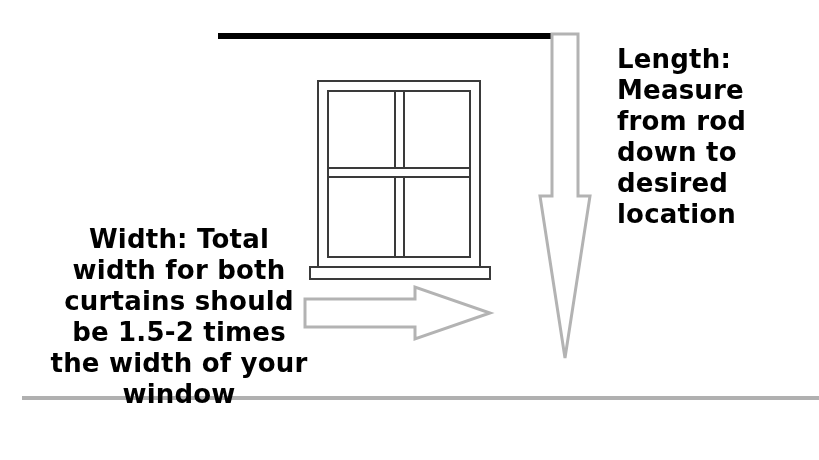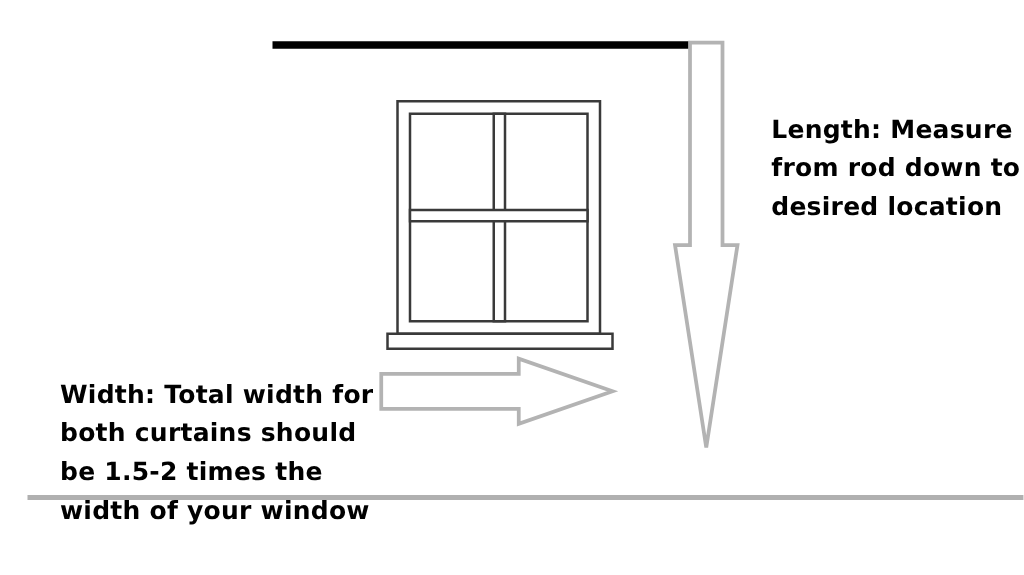--- a/index.html
+++ b/index.html
@@ -14,36 +14,36 @@
     position: relative;
     width: 819px;
     height: 460px;
     background: #ffffff;
     overflow: hidden;
   }
   .annotation {
     position: absolute;
     font-family: "DejaVu Sans", sans-serif;
     font-weight: bold;
-    font-size: 20px;
+    font-size: 26px;
     line-height: 31px;
     color: #000000;
     letter-spacing: 0.2px;
     white-space: pre-line;
-    margin-top: 44px;
   }
   #length-note {
     left: 617px;
     top: 44px;
     width: 200px;
   }
   #width-note {
     left: 48px;
-    top: 256px;
+    top: 224px;
     width: 262px;
+    text-align: center;
   }
   svg.layer {
     position: absolute;
     left: 0;
     top: 0;
     width: 819px;
     height: 460px;
   }
 </style>
 </head>

